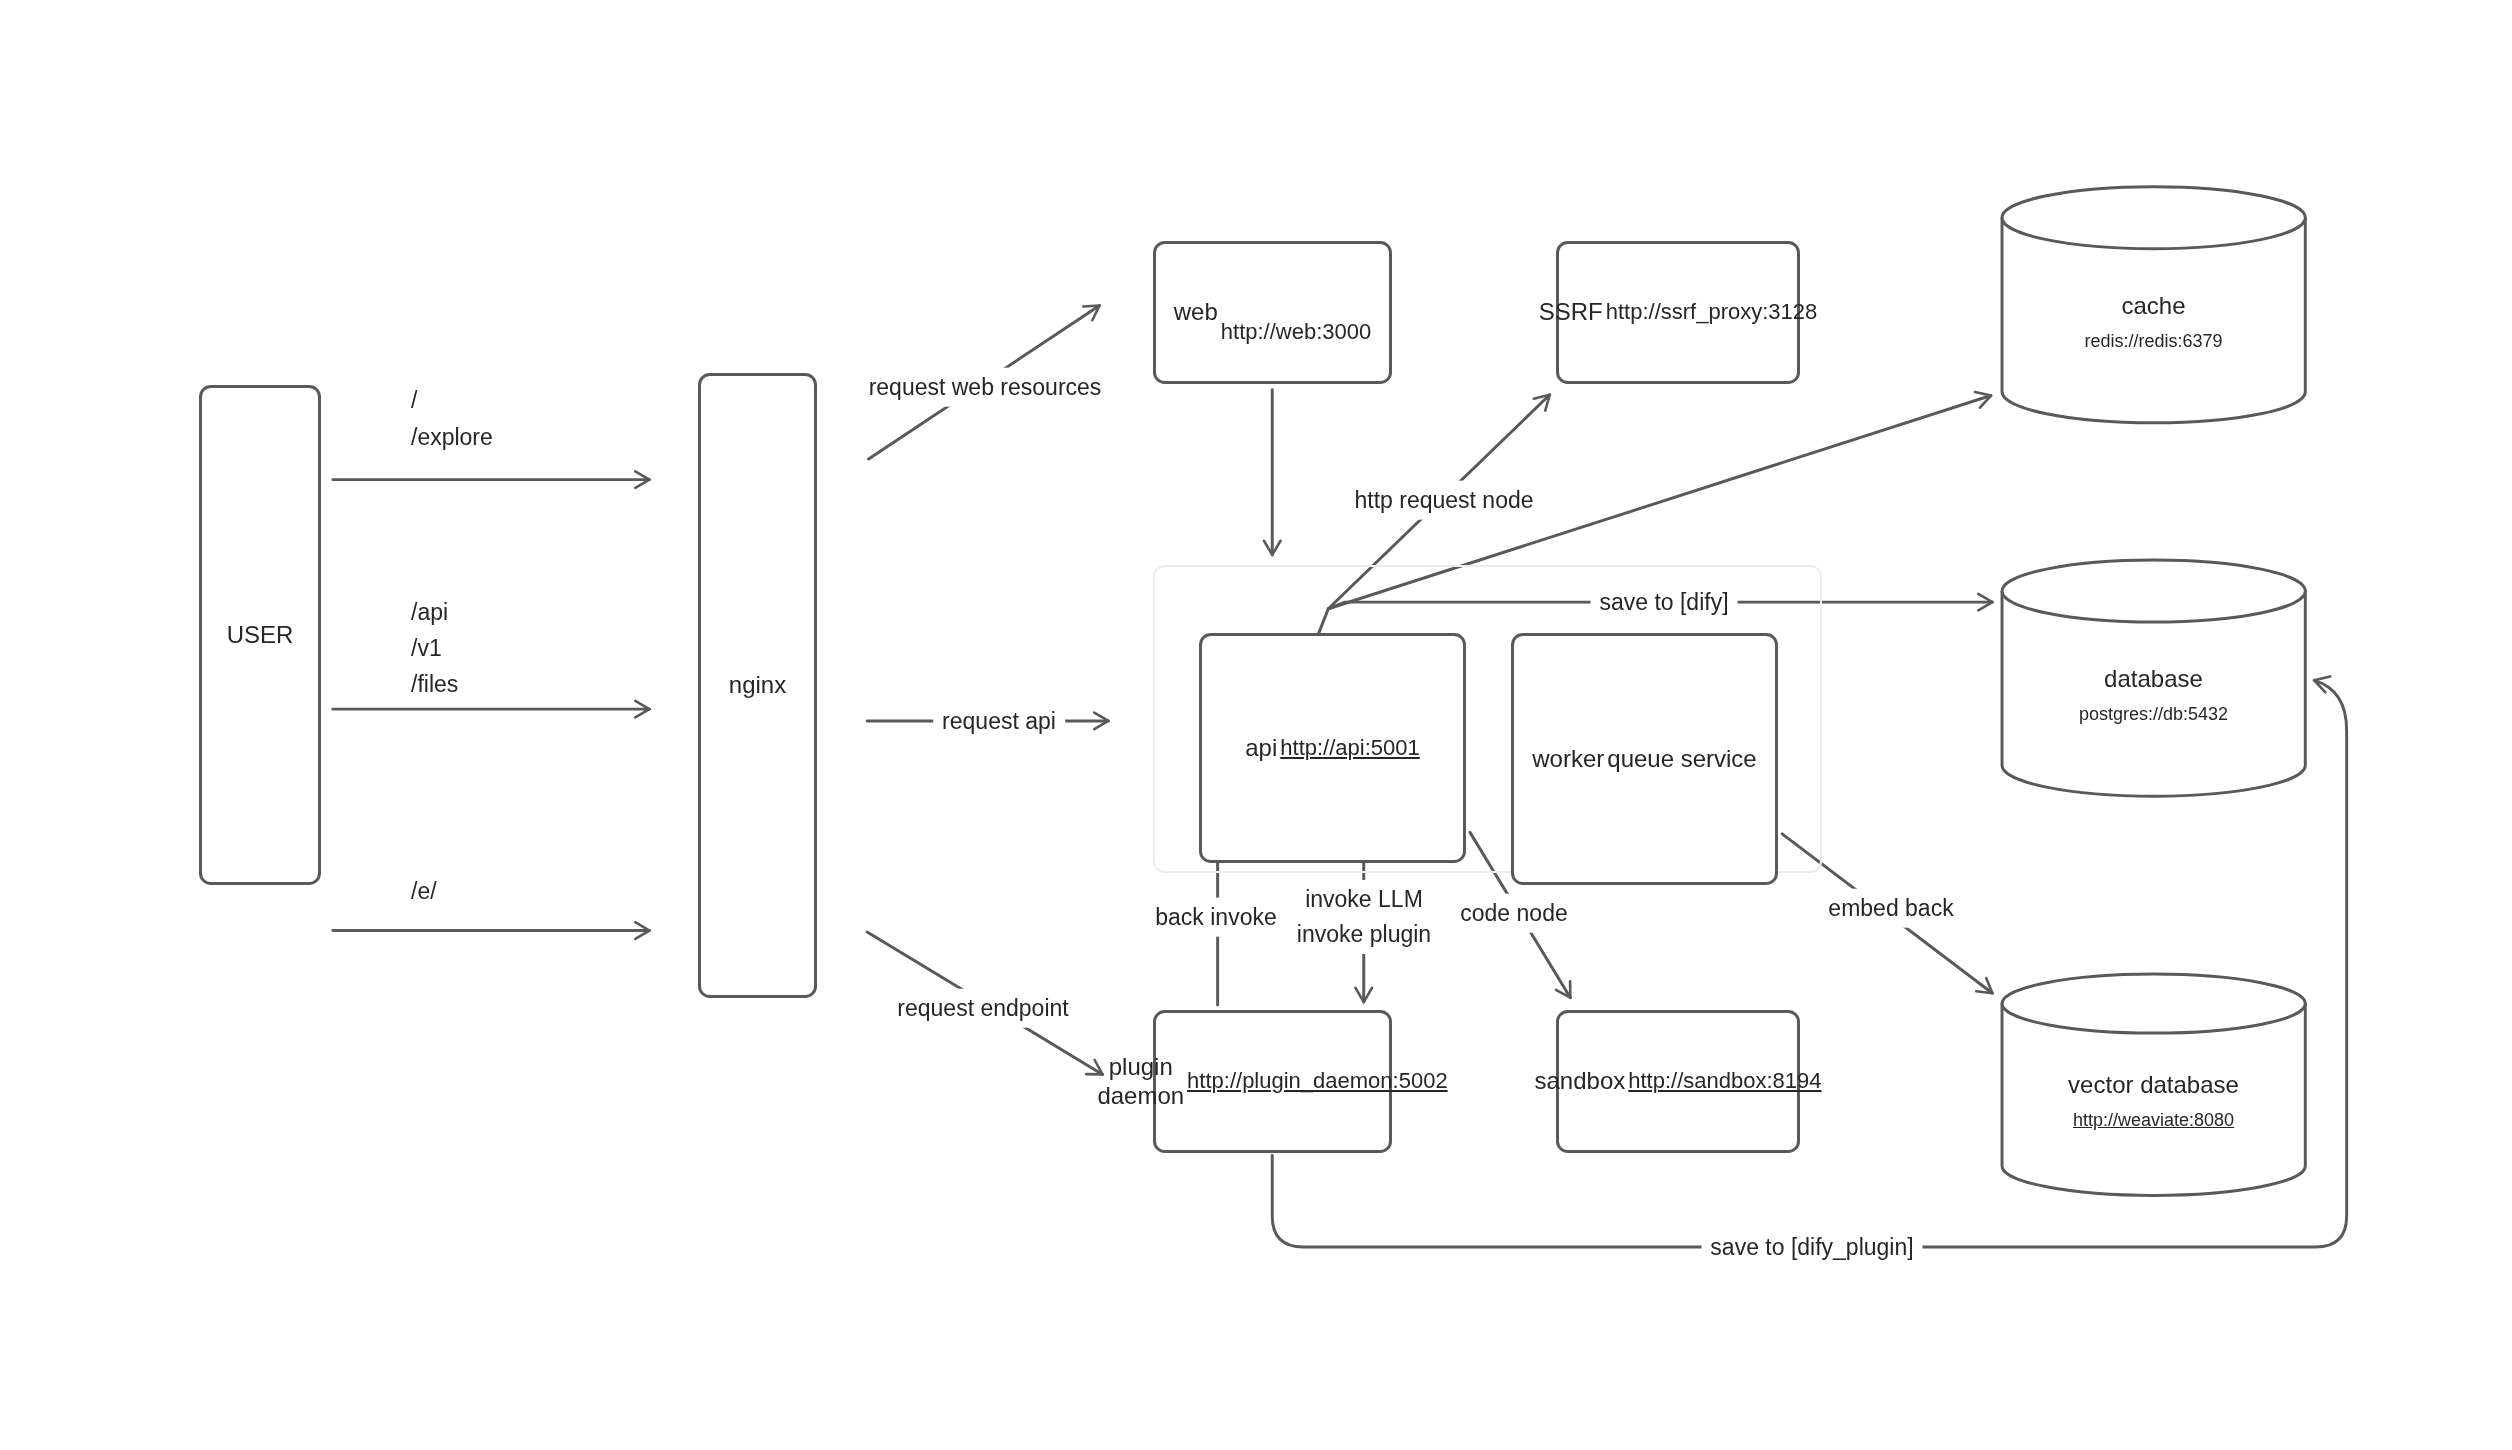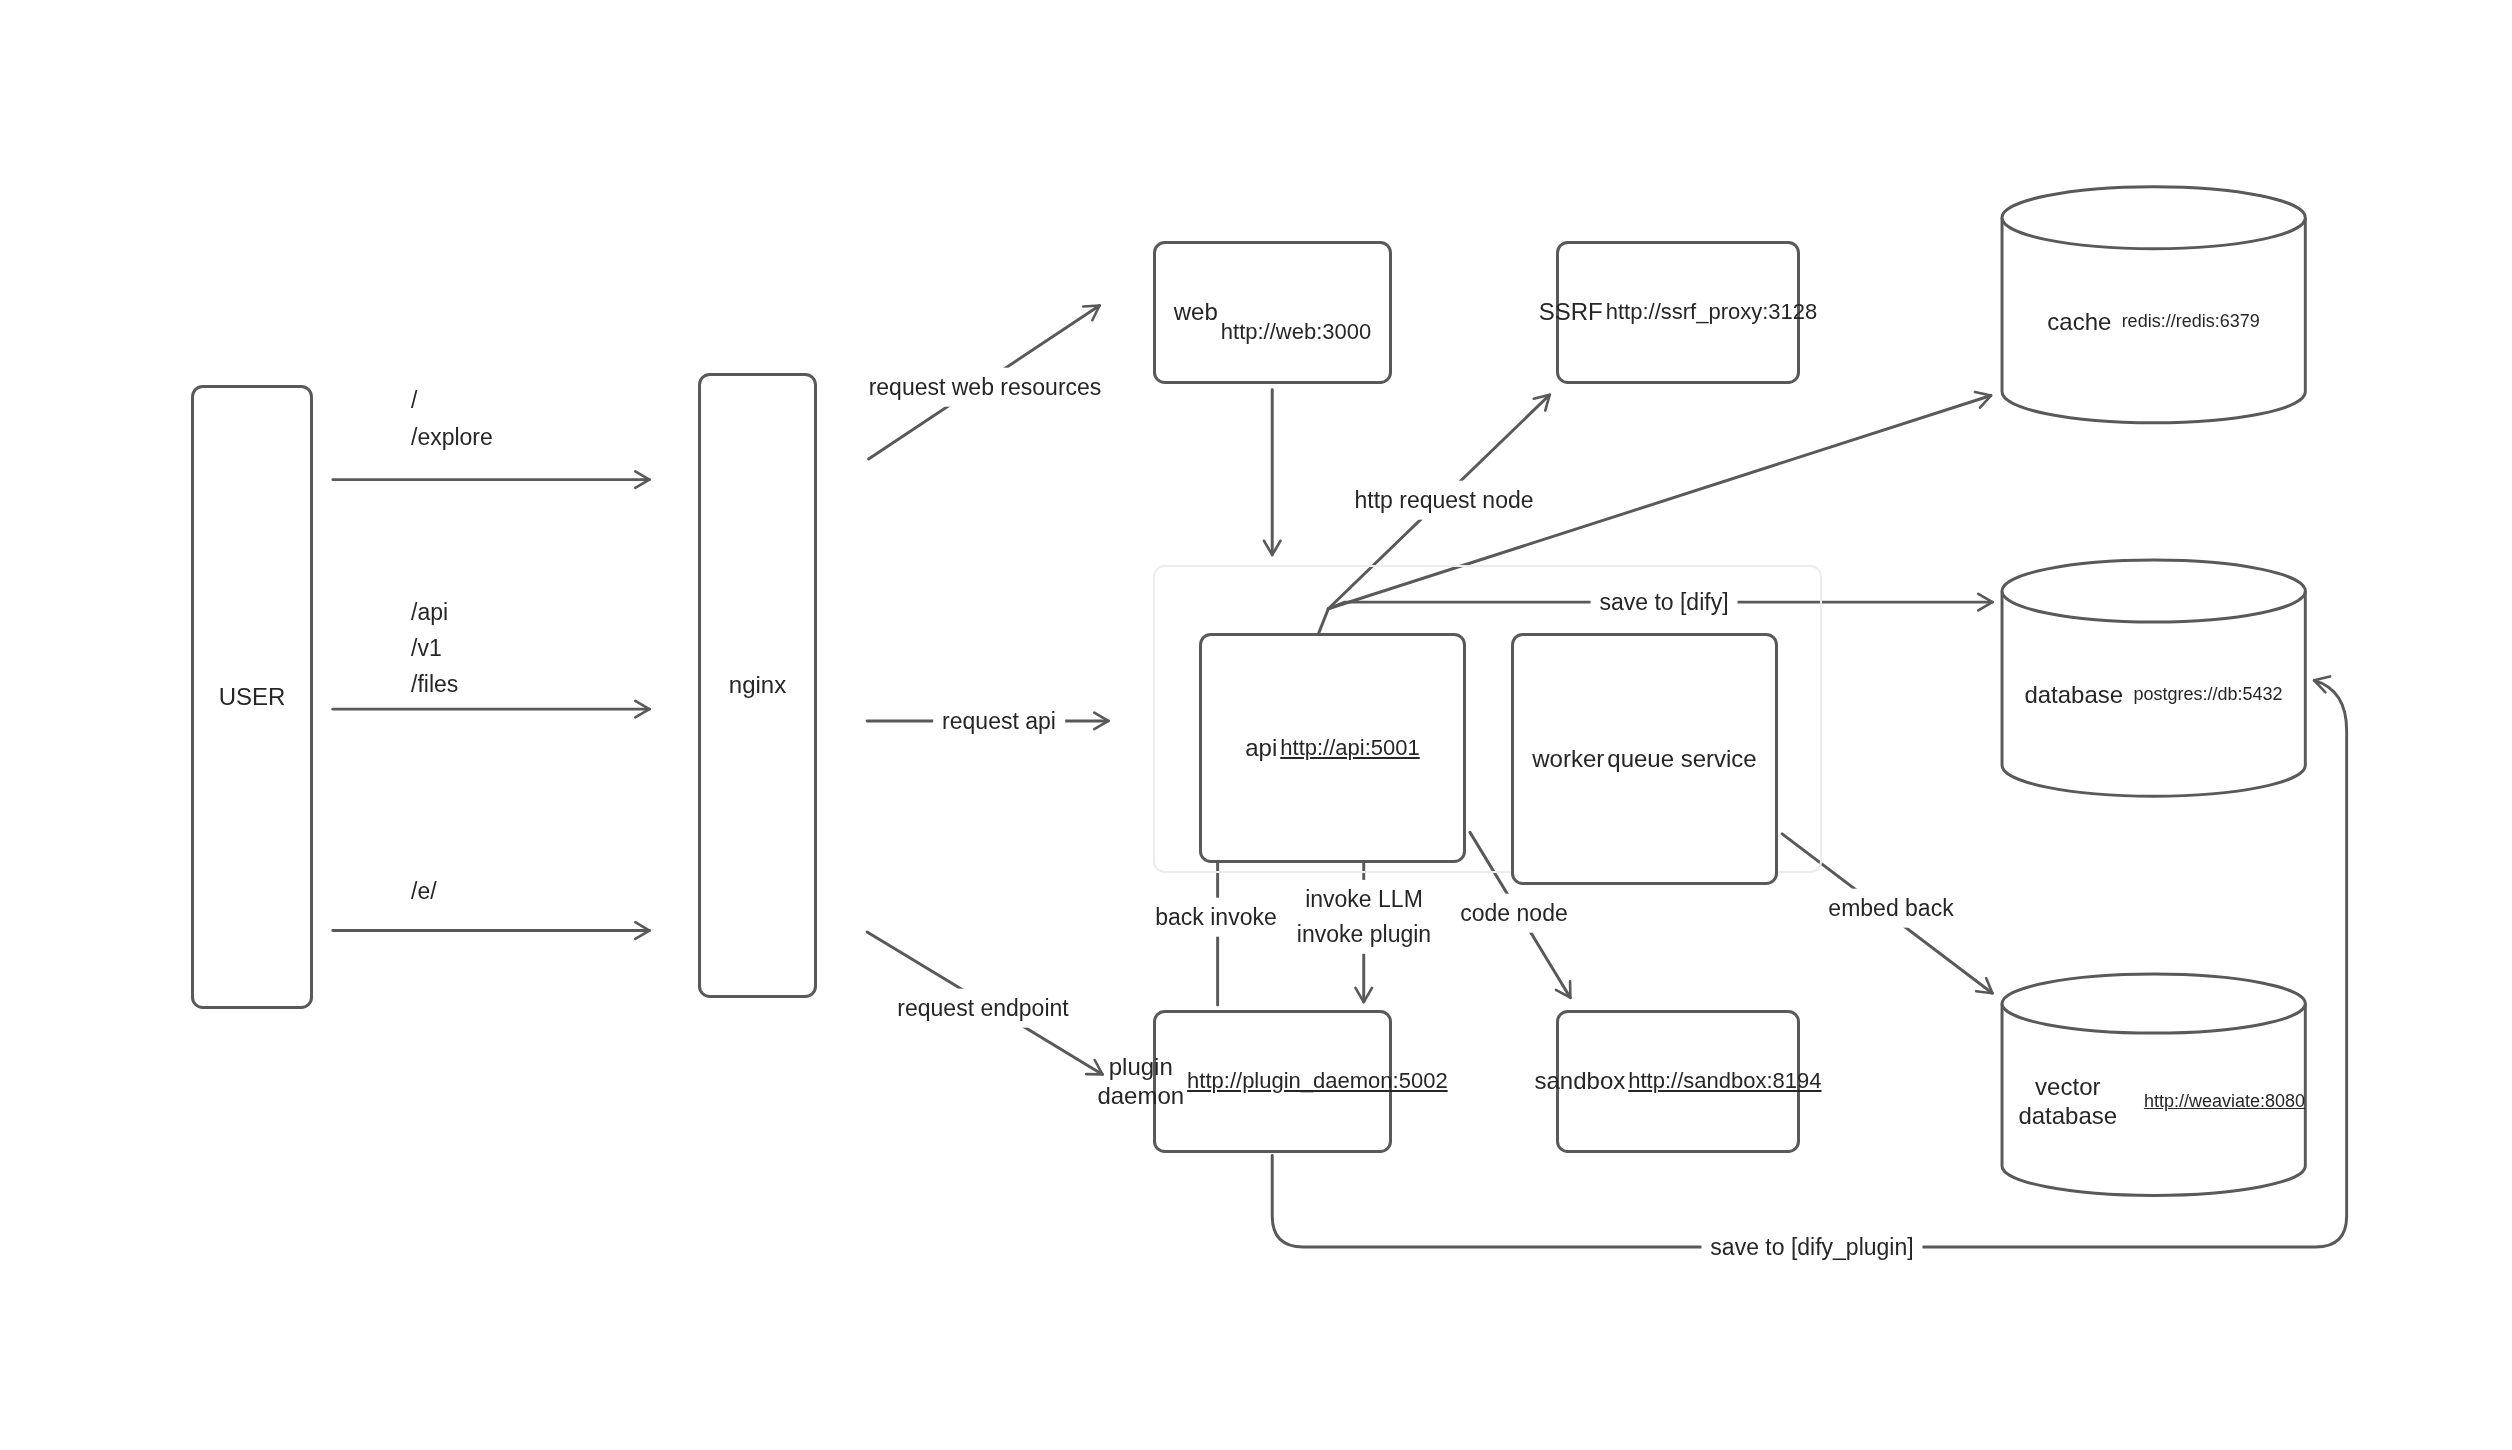--- a/index.html
+++ b/index.html
@@ -17,21 +17,21 @@
     position:absolute;box-sizing:border-box;border:2.2px solid #ececec;border-radius:11.8px;
     background:transparent;z-index:1;
   }
   .node .title{font-size:24px;line-height:1.2;}
   .node .url{font-size:22px;line-height:1.2;}
   .u{text-decoration:underline;}
   .url-sm{font-size:17px;}
   .url-md{font-size:18.5px;}
   .url-web{font-size:21.4px;margin-top:40px;}
   .cyl-text{
-    position:absolute;display:flex;flex-direction:row;align-items:center;justify-content:center;
+    position:absolute;display:flex;flex-direction:column;justify-content:center;
     gap:10.3px;text-align:center;box-sizing:border-box;padding-top:34px;z-index:3;
   }
   .cyl-text .title{font-size:24px;line-height:1.2;}
   .cyl-text .url{font-size:18px;line-height:1.2;}
   .lbl{
     position:absolute;transform:translate(-50%,-50%);font-size:23px;line-height:1.55;
     background:#ffffff;padding:1.5px 8.9px;white-space:nowrap;text-align:center;z-index:4;
   }
   .routes{
     position:absolute;font-size:23px;line-height:37px;text-align:left;z-index:4;
@@ -87,21 +87,21 @@
     </g>
 
     <g>
       <path d="M2713 1360 L2713 1580 A205.5 40 0 0 0 3124 1580 L3124 1360" fill="#ffffff" stroke="#595959" stroke-width="4"></path>
       <ellipse cx="2918.5" cy="1360" rx="205.5" ry="40" fill="#ffffff" stroke="#595959" stroke-width="4"></ellipse>
     </g>
   </svg>
 
   <div class="group" style="left:1153px;top:565px;width:669px;height:308px;"></div>
 
-  <div class="node" style="left:191px;top:385px;width:122px;height:624px;">
+  <div class="node" style="left:199px;top:385px;width:122px;height:500px;">
     <div class="title">USER</div>
   </div>
 
   <div class="node" style="left:698px;top:373px;width:119px;height:625px;">
     <div class="title">nginx</div>
   </div>
 
   <div class="node" style="left:1153px;top:241px;width:239px;height:143px;">
     <div class="title">web</div>
     <div class="url url-web">http://web:3000</div>

